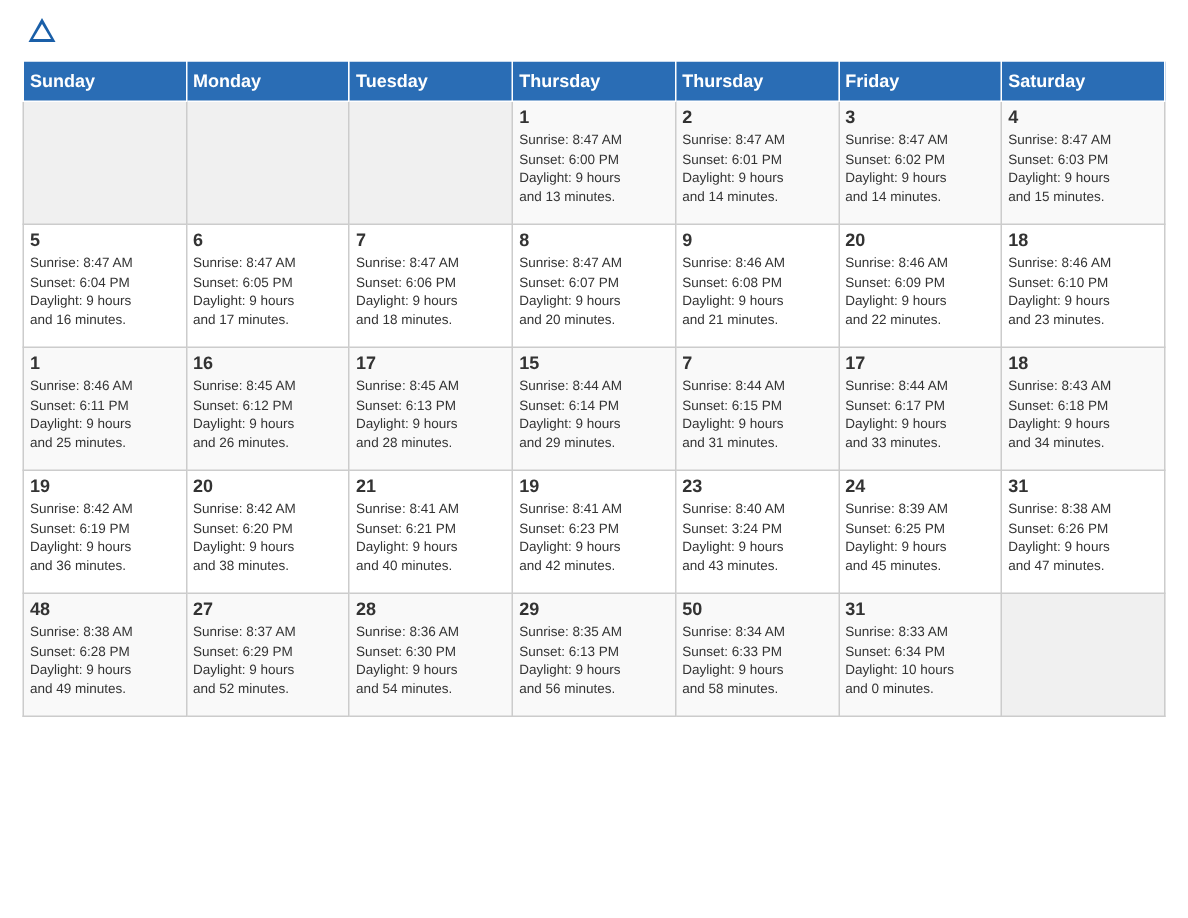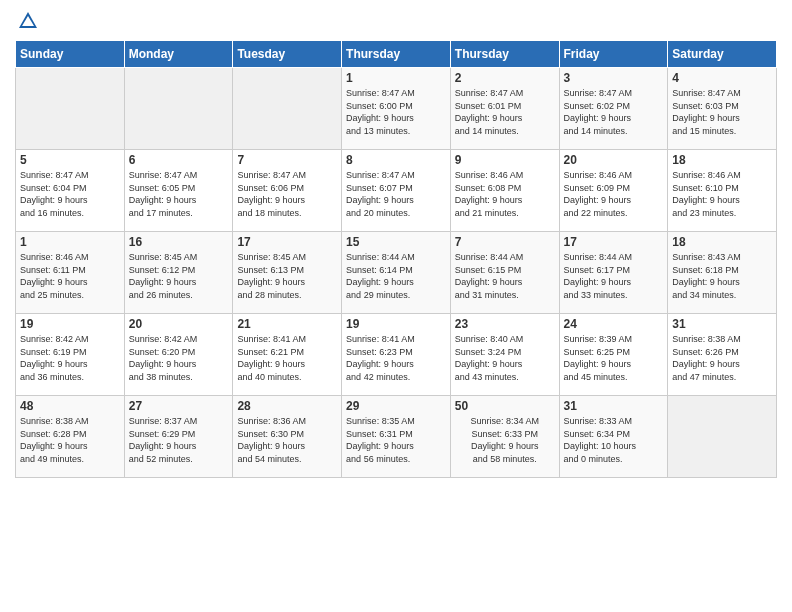--- a/index.html
+++ b/index.html
@@ -335,27 +335,27 @@
           <td>
             <span class="day-number">28</span>
             <div class="day-info" style="white-space: pre-line;">Sunrise: 8:36 AM
 Sunset: 6:30 PM
 Daylight: 9 hours
 and 54 minutes.</div>
           </td>
           <td>
             <span class="day-number">29</span>
             <div class="day-info" style="white-space: pre-line;">Sunrise: 8:35 AM
-Sunset: 6:31 PM
+Sunset: 6:13 PM
 Daylight: 9 hours
 and 56 minutes.</div>
           </td>
           <td>
             <span class="day-number">50</span>
-            <div class="day-info" style="white-space: pre-line; text-align: center;">Sunrise: 8:34 AM
+            <div class="day-info" style="white-space: pre-line;">Sunrise: 8:34 AM
 Sunset: 6:33 PM
 Daylight: 9 hours
 and 58 minutes.</div>
           </td>
           <td>
             <span class="day-number">31</span>
             <div class="day-info" style="white-space: pre-line;">Sunrise: 8:33 AM
 Sunset: 6:34 PM
 Daylight: 10 hours
 and 0 minutes.</div>

